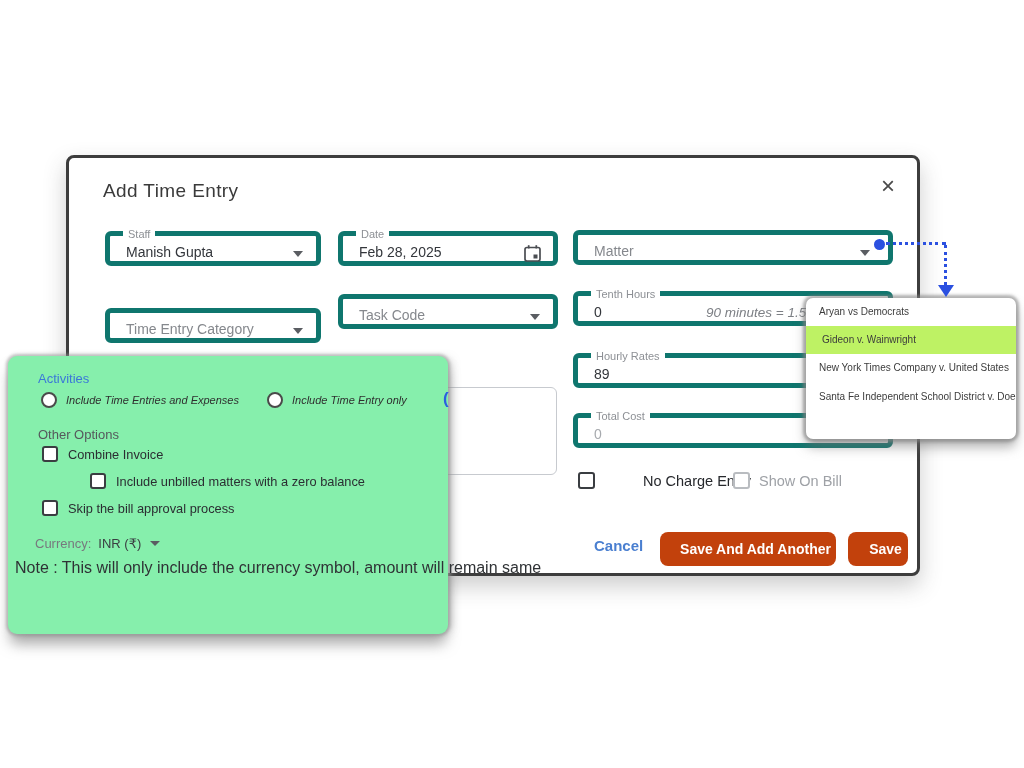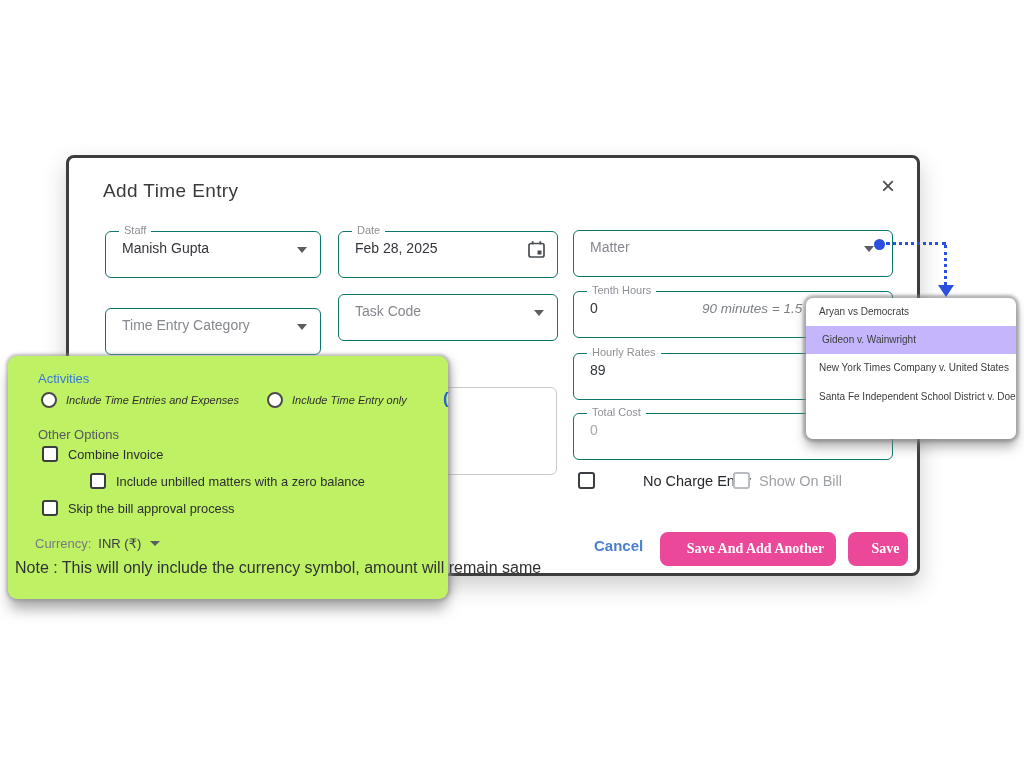--- a/index.html
+++ b/index.html
@@ -10,21 +10,21 @@
   
   .modal {
     position:absolute; left:66px; top:155px; width:854px; height:421px;
     background:#ffffff; border:3px solid #3d3d3d; border-radius:8px;
     box-shadow:0 10px 22px rgba(60,60,60,.25); z-index:1;
   }
   .modal-title { position:absolute; left:34px; top:22px; font-size:19px; color:#3a3a3a; letter-spacing:.4px; font-weight:500; }
   .close-x { position:absolute; right:22px; top:16px; font-size:24px; font-weight:300; color:#4a4a4a; cursor:pointer; line-height:1; }
 
   
-  .field { position:absolute; height:47px; border:1px solid #0f766e; border-radius:6px; background:#fff; }
+  .field { position:absolute; height:35px; border:5px solid #0f766e; border-radius:6px; background:#fff; }
   .field .flabel { position:absolute; top:-8px; left:13px; background:#fff; padding:0 5px; font-size:11px; color:#8d9095; white-space:nowrap; }
   .field .fvalue { position:absolute; left:16px; top:8px; font-size:14px; color:#33363b; white-space:nowrap; }
   .field .fvalue.placeholder { color:#85888d; }
   .field .fvalue.muted { color:#a7aaae; }
   .caret { position:absolute; right:13px; top:15px; width:0; height:0; border-left:5px solid transparent; border-right:5px solid transparent; border-top:6px solid #5a5d62; }
   .hint { position:absolute; left:128px; top:9px; font-size:13.5px; font-style:italic; color:#7c7f84; white-space:nowrap; }
 
   .cal-icon { position:absolute; right:11px; top:8px; }
 
   .desc-box { position:absolute; left:272px; top:229px; width:216px; height:88px; border:1px solid #c7cacf; border-radius:6px; background:#fff; }
@@ -32,27 +32,27 @@
   
   .cb { display:inline-block; width:17px; height:17px; border:2px solid #3a3d41; border-radius:3px; background:#fff; vertical-align:middle; }
   .cb.gray { border-color:#b9bcc0; }
   .rb { display:inline-block; width:16px; height:16px; border:2px solid #4a4a4a; border-radius:50%; background:#fff; vertical-align:middle; }
 
   .cbrow { position:absolute; display:flex; align-items:center; gap:9px; }
   .cbrow .lbl { font-size:14.5px; color:#26282c; }
   .cbrow .lbl.gray { color:#9ea1a6; }
 
   
-  .btn { position:absolute; height:34px; background:#ec4899; border:none; border-radius:8px; color:#fff; font-weight:700; font-size:14px; font-family:Liberation Serif, serif; cursor:pointer;padding-left:15px; }
+  .btn { position:absolute; height:34px; background:#c2410c; border:none; border-radius:8px; color:#fff; font-weight:700; font-size:14px; font-family:Liberation Sans, sans-serif; cursor:pointer;padding-left:15px; }
   .link-btn { position:absolute; background:none; border:none; color:#4a7fd0; font-weight:600; font-size:15px; font-family:inherit; cursor:pointer; }
 
   
   .billing-panel {
-    position:absolute; left:8px; top:356px; width:440px; height:243px;
-    background:#bef264; border-radius:9px; z-index:20;
+    position:absolute; left:8px; top:356px; width:440px; height:278px;
+    background:#86efac; border-radius:9px; z-index:20;
     box-shadow:0 0 3px 2px rgba(145,145,145,.55), 0 12px 14px -2px rgba(125,125,125,.65), 6px 0 8px -3px rgba(140,140,140,.5);
   }
   .bp-heading { position:absolute; left:30px; top:15px; font-size:13px; color:#3b78d8; }
   .bp-radio-row { position:absolute; left:33px; top:36px; display:flex; align-items:center; }
   .bp-radio-row .rlbl { font-size:11px; color:#2f2f2f; margin-left:9px; white-space:nowrap;font-style:italic; }
   .bp-sub { position:absolute; left:30px; top:71px; font-size:13px; color:#55585c; }
   .bp-cb { position:absolute; left:34px; display:flex; align-items:center; gap:10px; }
   .bp-cb .clbl { font-size:12.8px; color:#2b2e32; white-space:nowrap; }
   .bp-cb .cb { width:16px; height:16px; border-width:2px; }
   .bp-currency { position:absolute; left:27px; top:180px; display:flex; align-items:center; gap:7px; }
@@ -64,21 +64,21 @@
   
   .blue-paren { position:absolute; left:443px; top:389px; font-size:17px; font-weight:600; color:#2c5ee0; z-index:25; }
 
   
   .matter-list {
     position:absolute; left:806px; top:298px; width:210px; height:141px;
     background:#fff; border-radius:7px; z-index:30; overflow:hidden;
     box-shadow:0 0 3px 3px rgba(130,130,130,.6), 0 8px 12px rgba(110,110,110,.55);
   }
   .matter-item { height:28.2px; line-height:28.2px; padding-left:13px; font-size:10px; color:#3c3c3c; white-space:nowrap; cursor:pointer; }
-  .matter-item.active { background:#c4b5fd;padding-left:16px; }
+  .matter-item.active { background:#bef264;padding-left:16px; }
 
   
   .dot-start { position:absolute; left:874px; top:239px; width:11px; height:11px; border-radius:50%; background:#2b50e0; z-index:35; }
   .arrow-h { position:absolute; left:886px; top:242px; width:60px; height:0; border-top:3px dotted #2b50e0; z-index:35; }
   .arrow-v { position:absolute; left:944px; top:245px; width:0; height:40px; border-left:3px dotted #2b50e0; z-index:35; }
   .arrow-head { position:absolute; left:938px; top:285px; width:0; height:0; border-left:8px solid transparent; border-right:8px solid transparent; border-top:12px solid #2b50e0; z-index:35; }
 </style>
 </head>
 <body>
 

